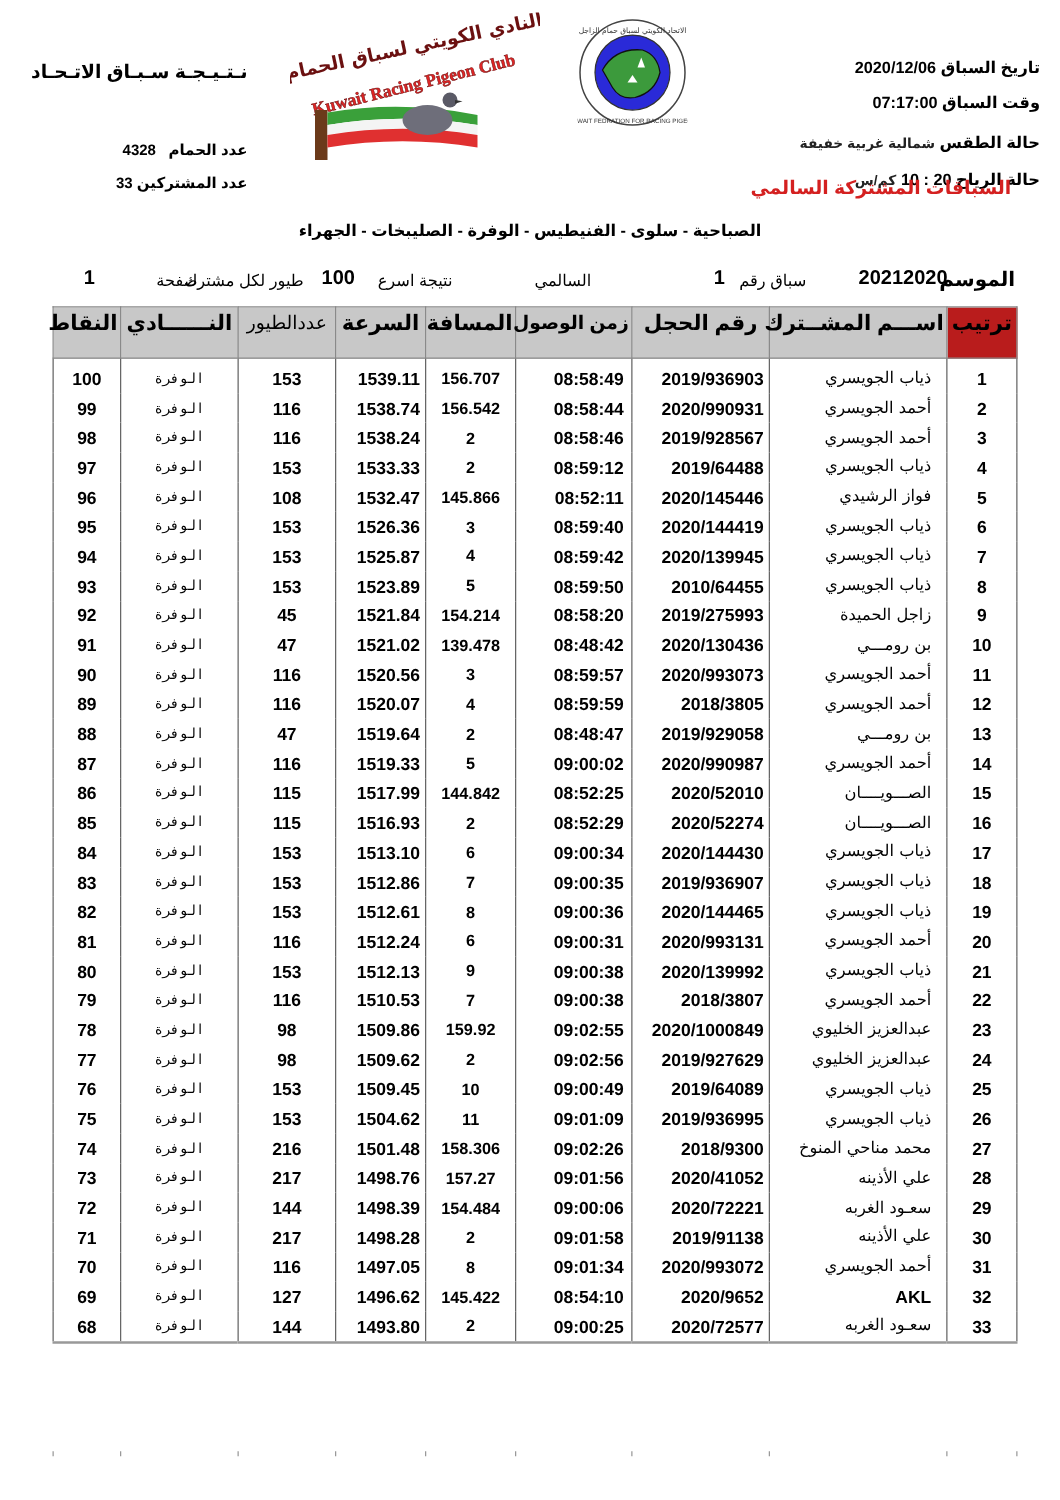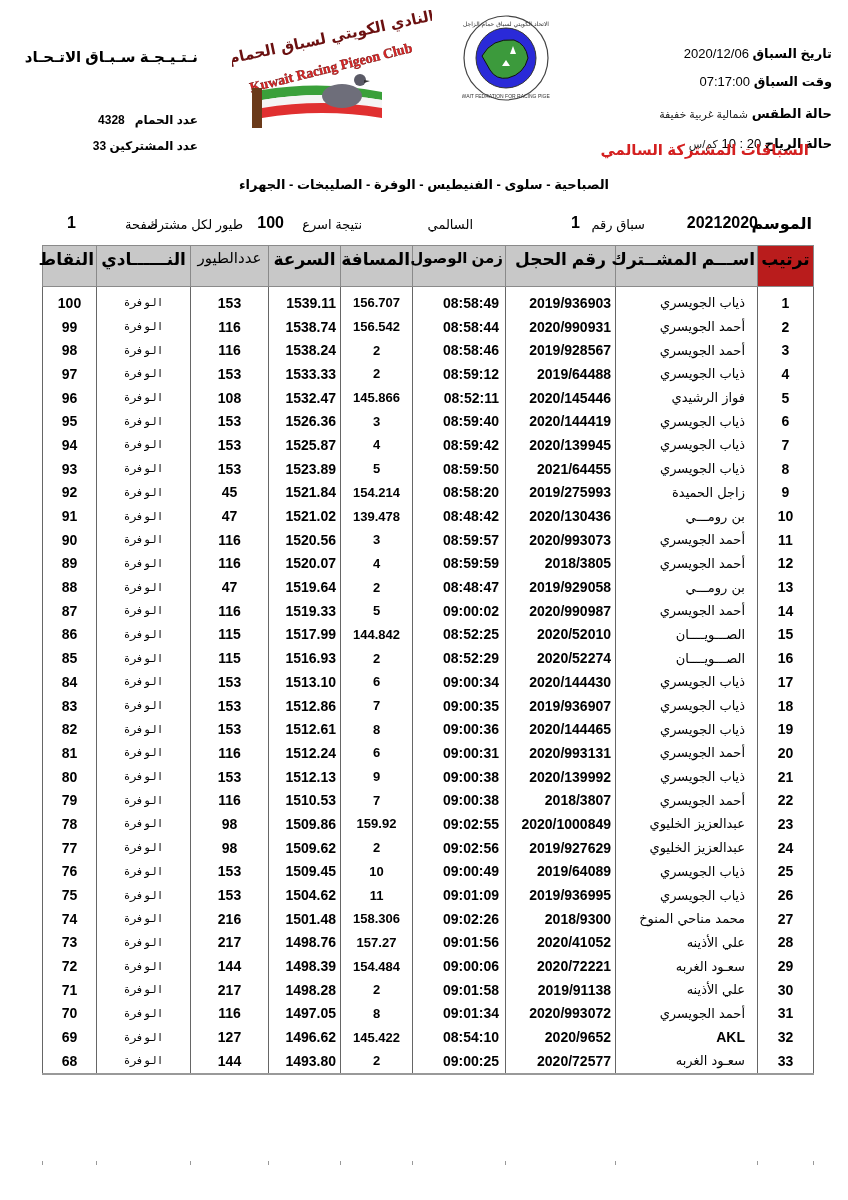--- a/index.html
+++ b/index.html
@@ -9,21 +9,21 @@
   .rtl { direction:rtl; }
 
   
   #res-title { right:650px; top:48px; font-size:15px; font-weight:bold; white-space:nowrap; }
   #pigeons { right:650px; top:113px; font-size:12px; font-weight:bold; white-space:nowrap; }
   #participants { right:650px; top:139px; font-size:12px; font-weight:bold; white-space:nowrap; }
 
   
   .rinfo { right:16px; font-size:13px; white-space:nowrap; }
   .rinfo .lbl { font-weight:bold; }
-  .rinfo .val { font-weight:normal;margin-top:20px; }
+  .rinfo .val { font-weight:bold;margin-top:20px; }
   .rinfo .small { font-size:11px; color:#222; }
   #date { top:46px; } #time { top:74px; } #weather { top:106px; } #wind { top:136px; }
 
   
   #club-logo { left:232px; top:10px; width:200px; height:120px; }
   #fed-logo { left:462px; top:14px; width:88px; height:88px; }
 
   #subtitle { left:0; width:809px; text-align:right; top:141px; font-size:15px; font-weight:bold; color:#d42020; }
   #areas { left:0; width:848px; text-align:center; top:177px; font-size:13px; font-weight:bold; }
 
@@ -224,21 +224,21 @@
         <td class="time">08:59:42</td>
         <td class="dist">4</td>
         <td class="speed">1525.87</td>
         <td class="birds">153</td>
         <td class="club">الوفرة</td>
         <td class="points">94</td>
       </tr>
       <tr>
         <td class="rank">8</td>
         <td class="name">ذياب الجويسري</td>
-        <td class="ring">2021/64455</td>
+        <td class="ring">2010/64455</td>
         <td class="time">08:59:50</td>
         <td class="dist">5</td>
         <td class="speed">1523.89</td>
         <td class="birds">153</td>
         <td class="club">الوفرة</td>
         <td class="points">93</td>
       </tr>
       <tr>
         <td class="rank">9</td>
         <td class="name">زاجل الحميدة</td>

